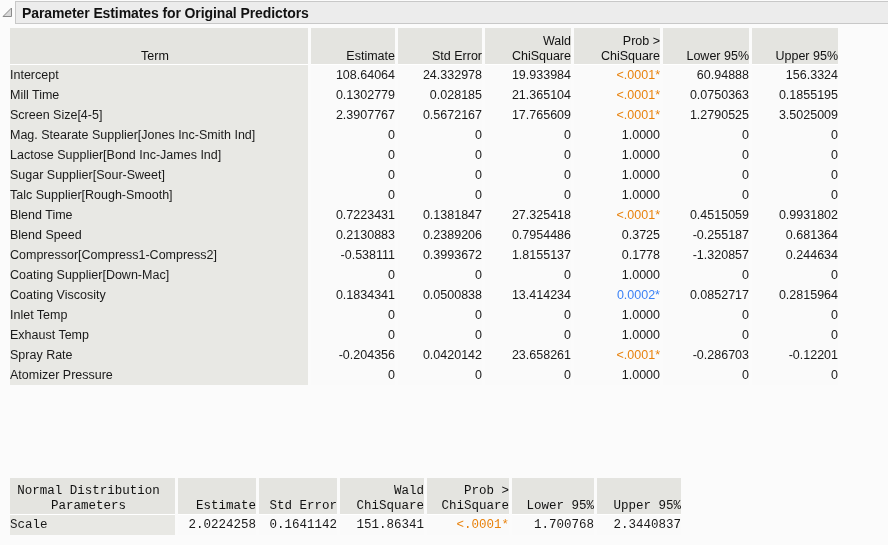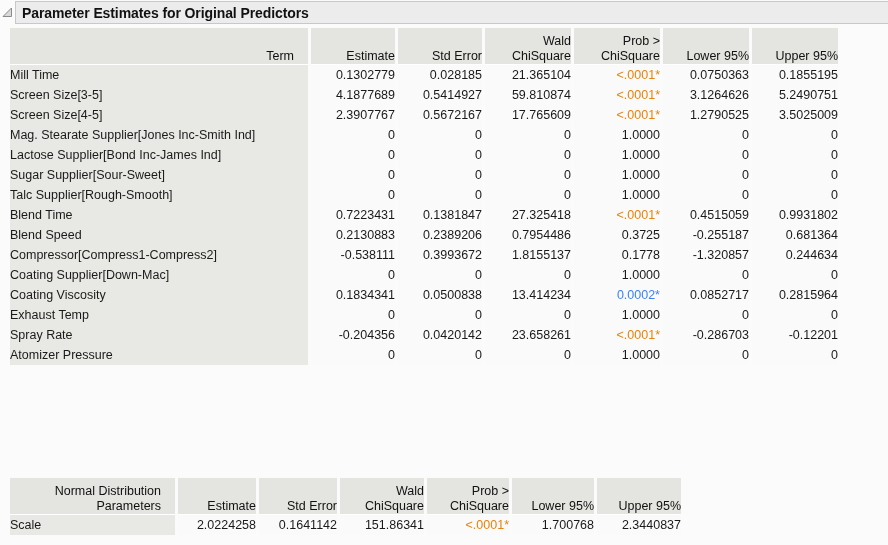--- a/index.html
+++ b/index.html
@@ -85,21 +85,21 @@
   .hdr {
     background: #e4e4e0;
     font-weight: bold;
     color: #111111;
     vertical-align: bottom;
     text-align: right;
     padding-right: 5px;
     padding-bottom: 1px;
     border-bottom: 1px solid #ffffff;
   }
-  .hdr.left { text-align: right; padding-left: 6px; padding-right: 14px; }
+  .hdr.left { text-align: center; padding-left: 6px; padding-right: 14px; }
   .hdr .l1, .hdr .l2 { display: block; line-height: 15px; }
 
   .hdr-sep { background: #fbfbfb; width: 3px; border: none; }
 
   
   .term {
     background: #e8e8e4;
     text-align: left;
     padding-left: 6px;
     color: #1a1a1a;
@@ -119,20 +119,21 @@
   
   #top-table-wrap {
     position: absolute;
     left: 10px;
     top: 28px;
   }
   #bottom-table-wrap {
     position: absolute;
     left: 10px;
     top: 478px;
+    font-family: Liberation Mono, monospace;
   }
 </style>
 </head>
 <body>
 
 <div id="root">
 
   <div class="outline-header">
     <div class="disclosure">
       <svg width="11" height="11" viewBox="0 0 11 11" aria-hidden="true">
@@ -194,135 +195,135 @@
           </th>
           <th class="hdr-sep"></th>
           <th class="hdr" style="height:36px">
             <span class="l1"></span>
             <span class="l2">Upper 95%</span>
           </th>
         </tr>
       </thead>
       <tbody id="main-body">
           <tr>
+            <td class="term">Intercept</td>
+            <td class="gap"></td>
+            <td class="num">108.64064</td>
+            <td class="gap"></td>
+            <td class="num">24.332978</td>
+            <td class="gap"></td>
+            <td class="num">19.933984</td>
+            <td class="gap"></td>
+            <td class="num sig" style="color: rgb(232, 130, 12);">&lt;.0001*</td>
+            <td class="gap"></td>
+            <td class="num">60.94888</td>
+            <td class="gap"></td>
+            <td class="num">156.3324</td>
+          </tr>
+          <tr>
             <td class="term">Mill Time</td>
             <td class="gap"></td>
             <td class="num">0.1302779</td>
             <td class="gap"></td>
             <td class="num">0.028185</td>
             <td class="gap"></td>
             <td class="num">21.365104</td>
             <td class="gap"></td>
             <td class="num sig" style="color: rgb(232, 130, 12);">&lt;.0001*</td>
             <td class="gap"></td>
             <td class="num">0.0750363</td>
             <td class="gap"></td>
             <td class="num">0.1855195</td>
           </tr>
           <tr>
-            <td class="term">Screen Size[3-5]</td>
-            <td class="gap"></td>
-            <td class="num">4.1877689</td>
-            <td class="gap"></td>
-            <td class="num">0.5414927</td>
-            <td class="gap"></td>
-            <td class="num">59.810874</td>
+            <td class="term">Screen Size[4-5]</td>
+            <td class="gap"></td>
+            <td class="num">2.3907767</td>
+            <td class="gap"></td>
+            <td class="num">0.5672167</td>
+            <td class="gap"></td>
+            <td class="num">17.765609</td>
             <td class="gap"></td>
             <td class="num sig" style="color: rgb(232, 130, 12);">&lt;.0001*</td>
             <td class="gap"></td>
-            <td class="num">3.1264626</td>
-            <td class="gap"></td>
-            <td class="num">5.2490751</td>
-          </tr>
-          <tr>
-            <td class="term">Screen Size[4-5]</td>
-            <td class="gap"></td>
-            <td class="num">2.3907767</td>
-            <td class="gap"></td>
-            <td class="num">0.5672167</td>
-            <td class="gap"></td>
-            <td class="num">17.765609</td>
+            <td class="num">1.2790525</td>
+            <td class="gap"></td>
+            <td class="num">3.5025009</td>
+          </tr>
+          <tr>
+            <td class="term">Mag. Stearate Supplier[Jones Inc-Smith Ind]</td>
+            <td class="gap"></td>
+            <td class="num">0</td>
+            <td class="gap"></td>
+            <td class="num">0</td>
+            <td class="gap"></td>
+            <td class="num">0</td>
+            <td class="gap"></td>
+            <td class="num">1.0000</td>
+            <td class="gap"></td>
+            <td class="num">0</td>
+            <td class="gap"></td>
+            <td class="num">0</td>
+          </tr>
+          <tr>
+            <td class="term">Lactose Supplier[Bond Inc-James Ind]</td>
+            <td class="gap"></td>
+            <td class="num">0</td>
+            <td class="gap"></td>
+            <td class="num">0</td>
+            <td class="gap"></td>
+            <td class="num">0</td>
+            <td class="gap"></td>
+            <td class="num">1.0000</td>
+            <td class="gap"></td>
+            <td class="num">0</td>
+            <td class="gap"></td>
+            <td class="num">0</td>
+          </tr>
+          <tr>
+            <td class="term">Sugar Supplier[Sour-Sweet]</td>
+            <td class="gap"></td>
+            <td class="num">0</td>
+            <td class="gap"></td>
+            <td class="num">0</td>
+            <td class="gap"></td>
+            <td class="num">0</td>
+            <td class="gap"></td>
+            <td class="num">1.0000</td>
+            <td class="gap"></td>
+            <td class="num">0</td>
+            <td class="gap"></td>
+            <td class="num">0</td>
+          </tr>
+          <tr>
+            <td class="term">Talc Supplier[Rough-Smooth]</td>
+            <td class="gap"></td>
+            <td class="num">0</td>
+            <td class="gap"></td>
+            <td class="num">0</td>
+            <td class="gap"></td>
+            <td class="num">0</td>
+            <td class="gap"></td>
+            <td class="num">1.0000</td>
+            <td class="gap"></td>
+            <td class="num">0</td>
+            <td class="gap"></td>
+            <td class="num">0</td>
+          </tr>
+          <tr>
+            <td class="term">Blend Time</td>
+            <td class="gap"></td>
+            <td class="num">0.7223431</td>
+            <td class="gap"></td>
+            <td class="num">0.1381847</td>
+            <td class="gap"></td>
+            <td class="num">27.325418</td>
             <td class="gap"></td>
             <td class="num sig" style="color: rgb(232, 130, 12);">&lt;.0001*</td>
             <td class="gap"></td>
-            <td class="num">1.2790525</td>
-            <td class="gap"></td>
-            <td class="num">3.5025009</td>
-          </tr>
-          <tr>
-            <td class="term">Mag. Stearate Supplier[Jones Inc-Smith Ind]</td>
-            <td class="gap"></td>
-            <td class="num">0</td>
-            <td class="gap"></td>
-            <td class="num">0</td>
-            <td class="gap"></td>
-            <td class="num">0</td>
-            <td class="gap"></td>
-            <td class="num">1.0000</td>
-            <td class="gap"></td>
-            <td class="num">0</td>
-            <td class="gap"></td>
-            <td class="num">0</td>
-          </tr>
-          <tr>
-            <td class="term">Lactose Supplier[Bond Inc-James Ind]</td>
-            <td class="gap"></td>
-            <td class="num">0</td>
-            <td class="gap"></td>
-            <td class="num">0</td>
-            <td class="gap"></td>
-            <td class="num">0</td>
-            <td class="gap"></td>
-            <td class="num">1.0000</td>
-            <td class="gap"></td>
-            <td class="num">0</td>
-            <td class="gap"></td>
-            <td class="num">0</td>
-          </tr>
-          <tr>
-            <td class="term">Sugar Supplier[Sour-Sweet]</td>
-            <td class="gap"></td>
-            <td class="num">0</td>
-            <td class="gap"></td>
-            <td class="num">0</td>
-            <td class="gap"></td>
-            <td class="num">0</td>
-            <td class="gap"></td>
-            <td class="num">1.0000</td>
-            <td class="gap"></td>
-            <td class="num">0</td>
-            <td class="gap"></td>
-            <td class="num">0</td>
-          </tr>
-          <tr>
-            <td class="term">Talc Supplier[Rough-Smooth]</td>
-            <td class="gap"></td>
-            <td class="num">0</td>
-            <td class="gap"></td>
-            <td class="num">0</td>
-            <td class="gap"></td>
-            <td class="num">0</td>
-            <td class="gap"></td>
-            <td class="num">1.0000</td>
-            <td class="gap"></td>
-            <td class="num">0</td>
-            <td class="gap"></td>
-            <td class="num">0</td>
-          </tr>
-          <tr>
-            <td class="term">Blend Time</td>
-            <td class="gap"></td>
-            <td class="num">0.7223431</td>
-            <td class="gap"></td>
-            <td class="num">0.1381847</td>
-            <td class="gap"></td>
-            <td class="num">27.325418</td>
-            <td class="gap"></td>
-            <td class="num sig" style="color: rgb(232, 130, 12);">&lt;.0001*</td>
-            <td class="gap"></td>
             <td class="num">0.4515059</td>
             <td class="gap"></td>
             <td class="num">0.9931802</td>
           </tr>
           <tr>
             <td class="term">Blend Speed</td>
             <td class="gap"></td>
             <td class="num">0.2130883</td>
             <td class="gap"></td>
             <td class="num">0.2389206</td>
@@ -372,20 +373,35 @@
             <td class="gap"></td>
             <td class="num">0.0500838</td>
             <td class="gap"></td>
             <td class="num">13.414234</td>
             <td class="gap"></td>
             <td class="num sig" style="color: #3b82f6;">0.0002*</td>
             <td class="gap"></td>
             <td class="num">0.0852717</td>
             <td class="gap"></td>
             <td class="num">0.2815964</td>
+          </tr>
+          <tr>
+            <td class="term">Inlet Temp</td>
+            <td class="gap"></td>
+            <td class="num">0</td>
+            <td class="gap"></td>
+            <td class="num">0</td>
+            <td class="gap"></td>
+            <td class="num">0</td>
+            <td class="gap"></td>
+            <td class="num">1.0000</td>
+            <td class="gap"></td>
+            <td class="num">0</td>
+            <td class="gap"></td>
+            <td class="num">0</td>
           </tr>
           <tr>
             <td class="term">Exhaust Temp</td>
             <td class="gap"></td>
             <td class="num">0</td>
             <td class="gap"></td>
             <td class="num">0</td>
             <td class="gap"></td>
             <td class="num">0</td>
             <td class="gap"></td>

